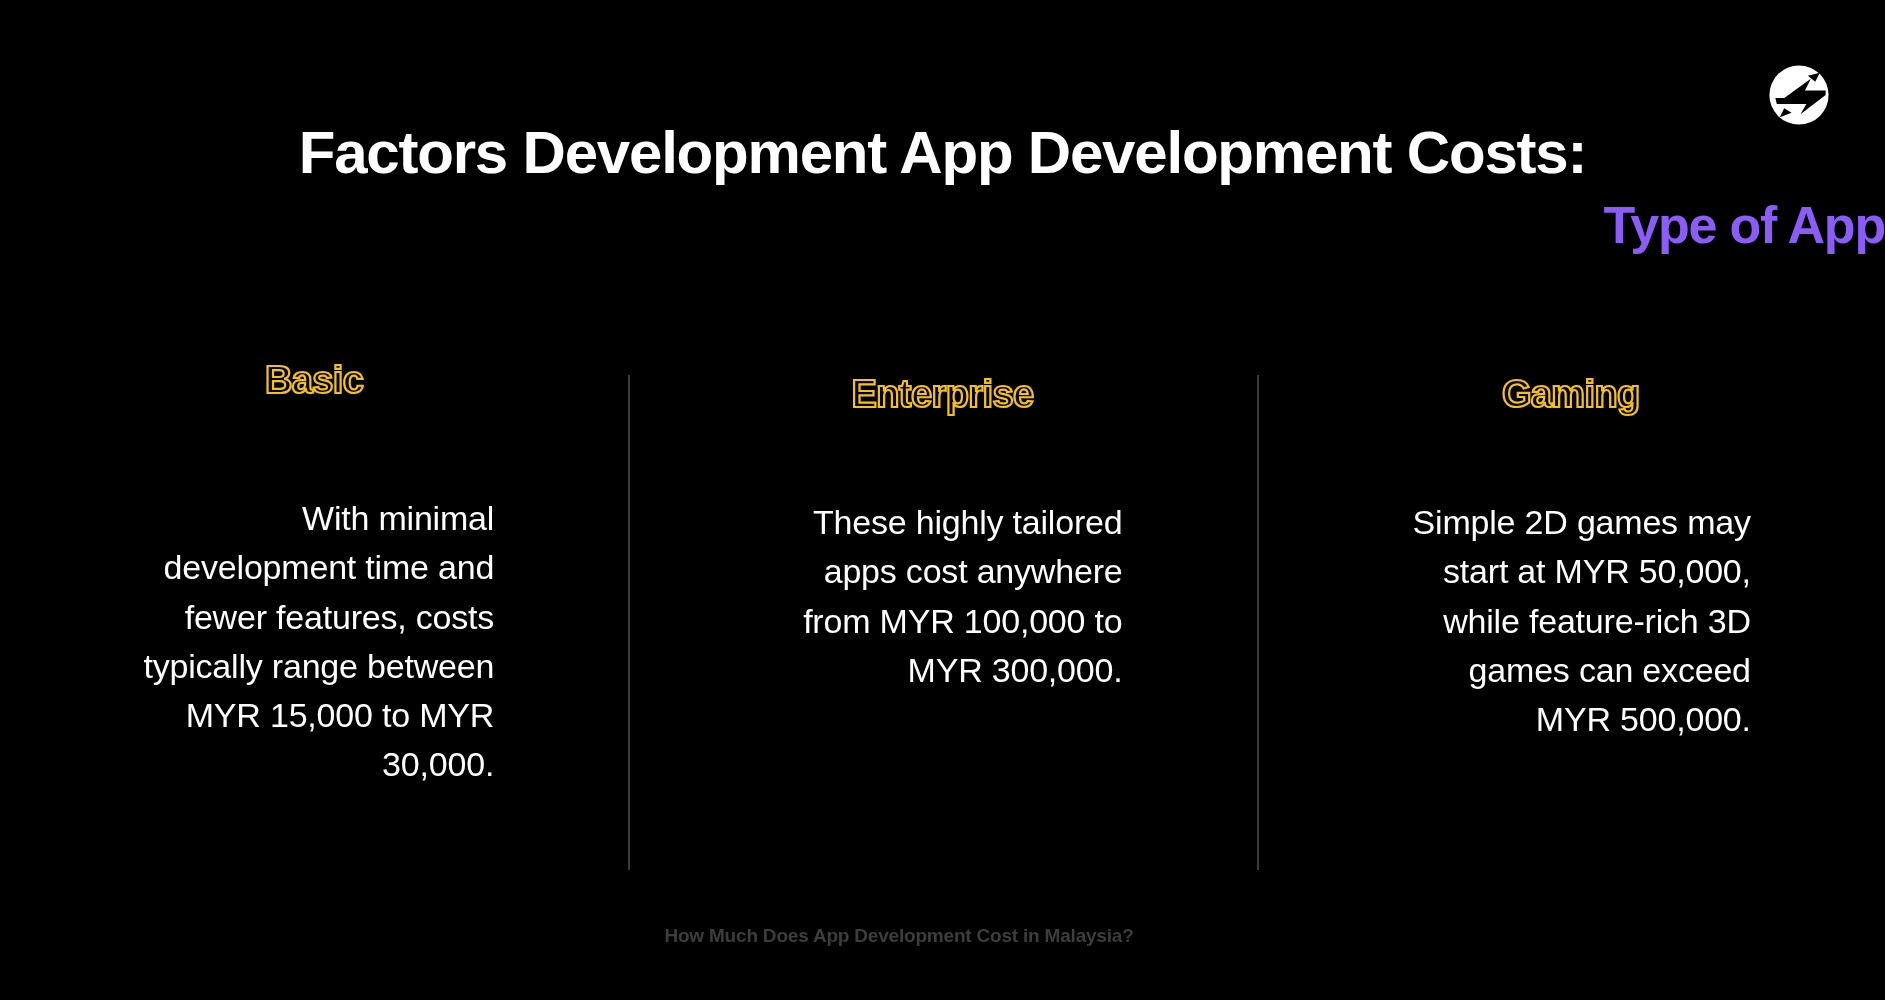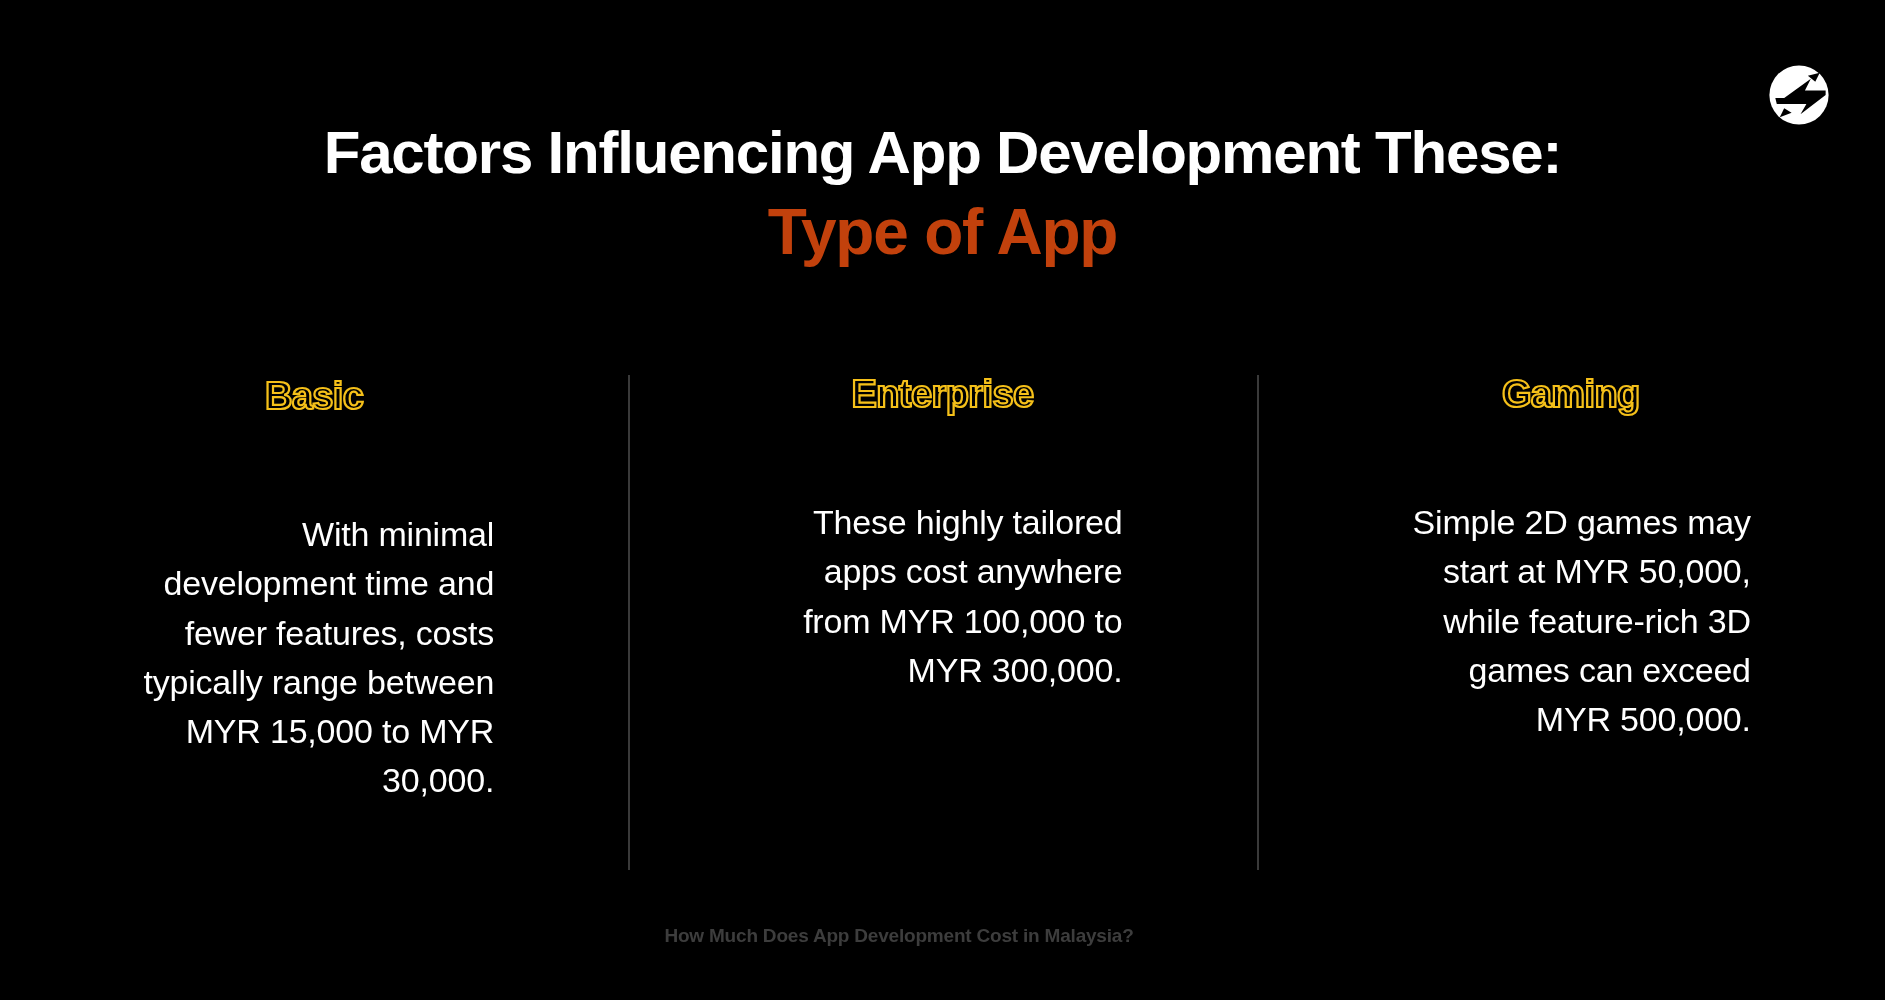--- a/index.html
+++ b/index.html
@@ -39,27 +39,28 @@
     font-size: 60px;
     font-weight: 700;
     color: #ffffff;
     letter-spacing: -1.2px;
     line-height: 1.18;
     white-space: nowrap;
   }
 
   .title-line-2 {
     font-family: "Liberation Sans", sans-serif;
-    font-size: 64px;
+    font-size: 52px;
     font-weight: 700;
-    color: #c2410c;
+    color: #8b5cf6;
     letter-spacing: -1.2px;
     line-height: 1.18;
     margin-top: 6px;
     white-space: nowrap;
+    text-align: right;
   }
 
   
   .columns {
     position: absolute;
     top: 355px;
     left: 0;
     width: 1885px;
     height: 520px;
     display: flex;
@@ -93,21 +94,21 @@
   .col-heading {
     font-family: "Liberation Sans", sans-serif;
     font-size: 38px;
     font-weight: 700;
     letter-spacing: -0.6px;
     color: transparent;
     -webkit-text-stroke: 2.2px #f5c019;
     white-space: nowrap;
   }
 
-  .column:nth-child(1) .col-heading { margin-top: 20px; }
+  .column:nth-child(1) .col-heading { margin-top: 4px; }
   .column:nth-child(2) .col-heading { margin-top: 18px; }
   .column:nth-child(3) .col-heading { margin-top: 18px; }
   .column:nth-child(4) .col-heading { margin-top: 6px; }
 
   .col-body {
     font-family: "Liberation Sans", sans-serif;
     font-size: 34px;
     font-weight: 400;
     color: #ffffff;
     text-align: right;
@@ -151,21 +152,21 @@
         <path d="M86 44 L58 44 L66 28 L30 54 L18 54 L20 62 L60 62 L52 76 L86 50 Z" fill="#000"></path>
         <path d="M62 24 L78 20 L72 32 Z" fill="#000"></path>
         <path d="M40 74 L24 80 L30 68 Z" fill="#000"></path>
       </mask>
     </defs>
     <circle cx="50" cy="50" r="40" fill="#ffffff" mask="url(#logoMask)"></circle>
   </svg>
 </div>
 
 <div class="title-block">
-  <div class="title-line-1">Factors Influencing App Development These:</div>
+  <div class="title-line-1">Factors Development App Development Costs:</div>
   <div class="title-line-2">Type of App</div>
 </div>
 
 <div class="columns">
 
   <div class="column">
     <div class="col-heading">Basic</div>
     <div class="col-body">With minimal development time and fewer features, costs typically range between MYR 15,000 to MYR 30,000.</div>
   </div>
 

